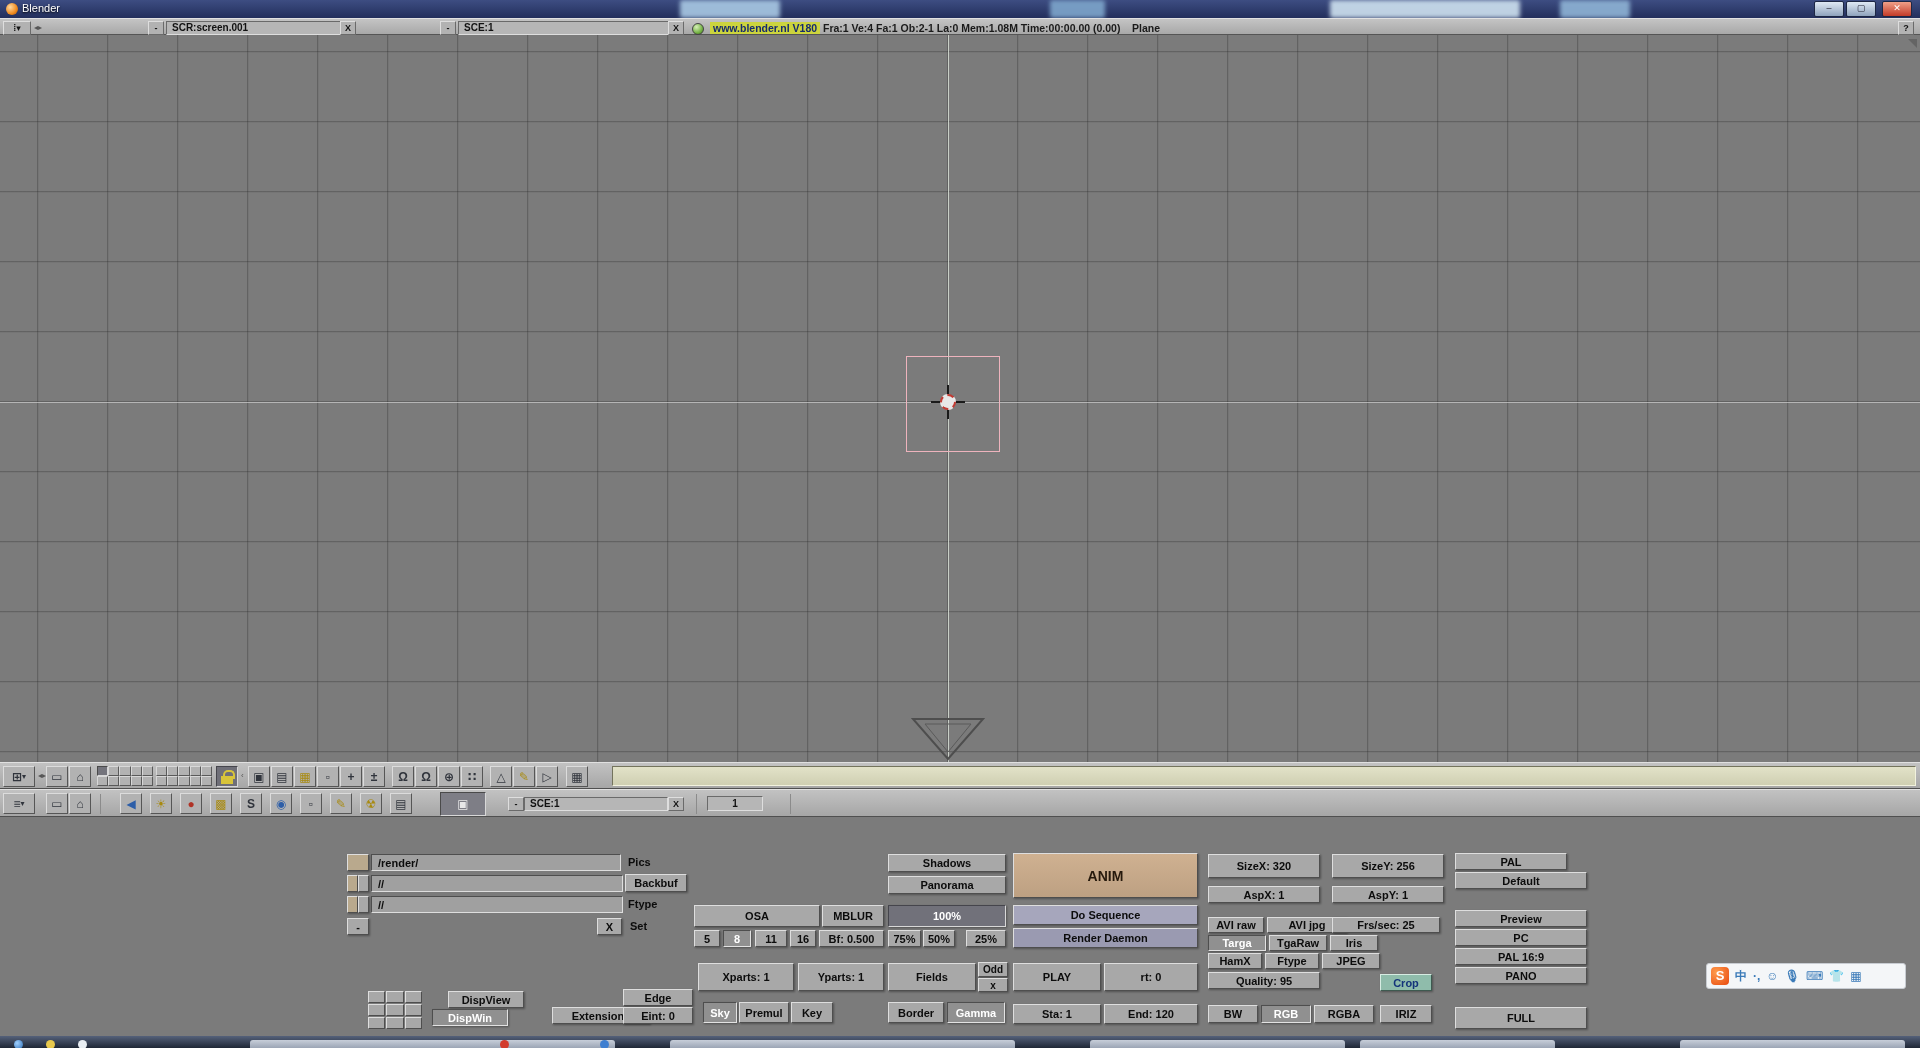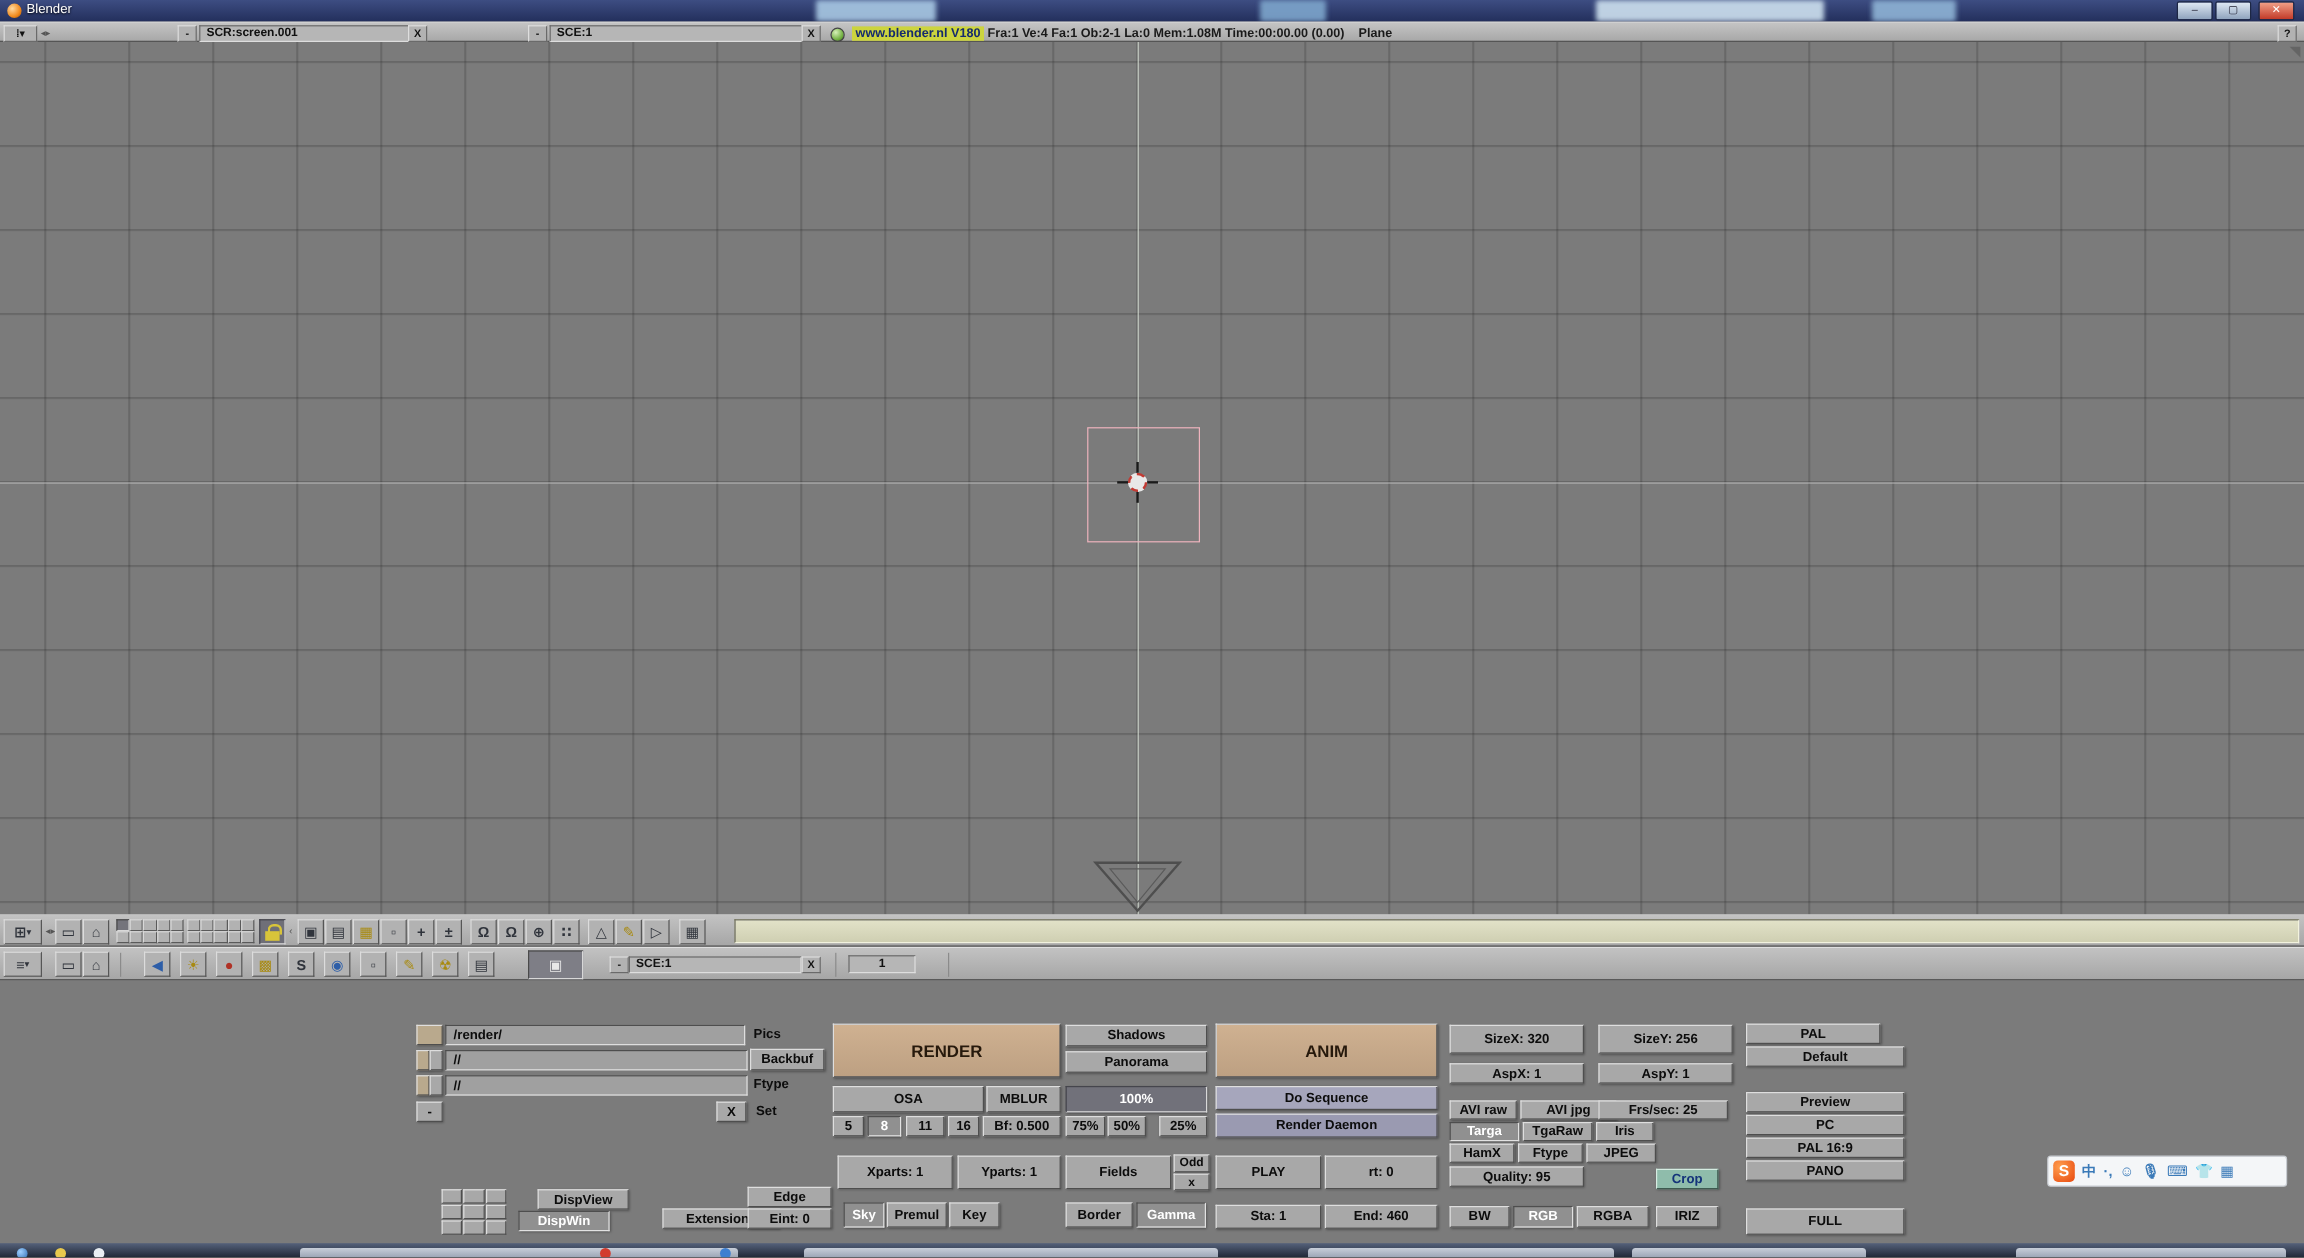--- a/index.html
+++ b/index.html
@@ -250,21 +250,20 @@
 
     <div class="btn beige" style="left:347px;top:79px;width:11px;height:17px;"></div>
     <div class="btn" style="left:358px;top:79px;width:11px;height:17px;"></div>
     <div class="field" style="left:371px;top:79px;width:252px;height:17px;">//</div>
     <div class="plabel" style="left:628px;top:81px;">Ftype</div>
 
     <div class="btn" style="left:347px;top:101px;width:22px;height:17px;">-</div>
     <div class="btn" style="left:597px;top:101px;width:25px;height:17px;">X</div>
     <div class="plabel" style="left:630px;top:103px;">Set</div>
 
-    <div class="btn tan" style="left:694px;top:36px;width:190px;height:45px;">RENDER</div>
     <div class="btn" style="left:888px;top:37px;width:118px;height:18px;">Shadows</div>
     <div class="btn" style="left:888px;top:59px;width:118px;height:18px;">Panorama</div>
 
     <div class="btn" style="left:694px;top:88px;width:126px;height:22px;">OSA</div>
     <div class="btn" style="left:822px;top:88px;width:62px;height:22px;">MBLUR</div>
     <div class="btn dark" style="left:888px;top:88px;width:118px;height:22px;">100%</div>
 
     <div class="btn" style="left:694px;top:113px;width:26px;height:17px;">5</div>
     <div class="btn pressed" style="left:723px;top:113px;width:28px;height:17px;">8</div>
     <div class="btn" style="left:755px;top:113px;width:32px;height:17px;">11</div>
@@ -314,21 +313,21 @@
     <div class="btn" style="left:978px;top:161px;width:30px;height:14px;font-size:10px;">x</div>
     <div class="btn" style="left:1013px;top:146px;width:88px;height:28px;">PLAY</div>
     <div class="btn" style="left:1104px;top:146px;width:94px;height:28px;">rt: 0</div>
 
     <div class="btn pressed" style="left:703px;top:185px;width:34px;height:21px;">Sky</div>
     <div class="btn" style="left:739px;top:185px;width:50px;height:21px;">Premul</div>
     <div class="btn" style="left:791px;top:185px;width:42px;height:21px;">Key</div>
     <div class="btn" style="left:888px;top:185px;width:56px;height:21px;">Border</div>
     <div class="btn pressed" style="left:947px;top:185px;width:58px;height:21px;">Gamma</div>
     <div class="btn" style="left:1013px;top:187px;width:88px;height:20px;">Sta: 1</div>
-    <div class="btn" style="left:1104px;top:187px;width:94px;height:20px;">End: 460</div>
+    <div class="btn" style="left:1104px;top:187px;width:94px;height:20px;">End: 120</div>
 
     <div class="grid9">
       <i></i>
         <i></i>
         <i></i>
         <i></i>
         <i></i>
         <i></i>
         <i></i>
         <i></i>

